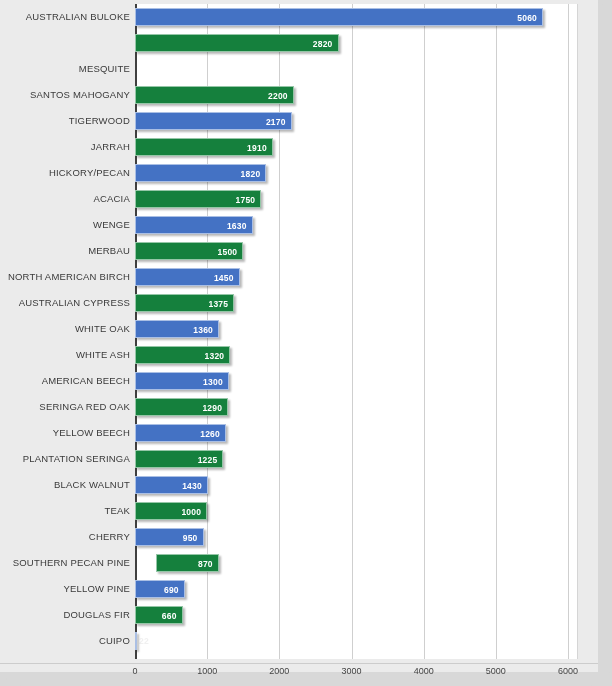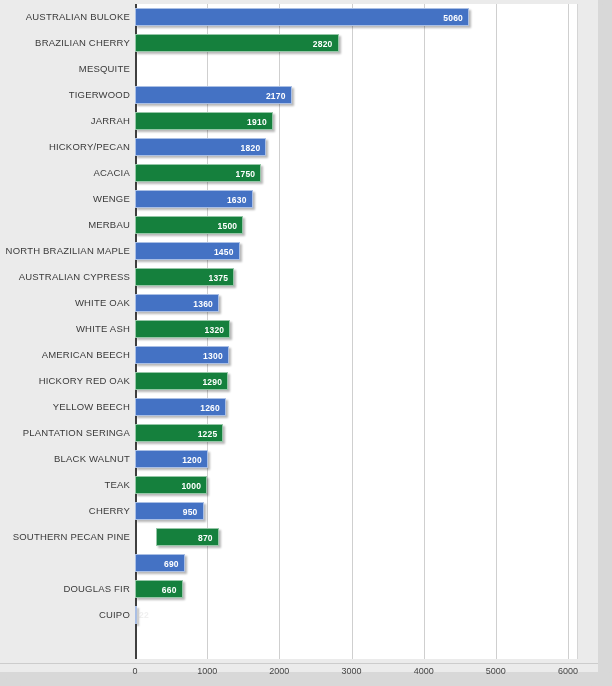--- a/index.html
+++ b/index.html
@@ -185,36 +185,43 @@
       <div class="gridline" style="left: 216.5px;"></div>
       <div class="gridline" style="left: 288.667px;"></div>
       <div class="gridline" style="left: 360.833px;"></div>
       <div class="gridline" style="left: 433px;"></div>
       <div class="gridline edge" style="left: 442px;"></div>
     </div>
 
   <div class="rows" id="rows">
       <div class="row">
         <div class="cat-label">AUSTRALIAN BULOKE</div>
-        <div class="bar-wrap" style="width: 334px; text-align: center;">
+        <div class="bar-wrap" style="width: 408px; text-align: center;">
           <div class="bar light">
             <div class="bar-value">5060</div>
           </div>
         </div>
       </div>
       <div class="row">
-        <div class="cat-label">BRAZILIAN CHERRY</div>
         <div class="bar-wrap" style="width: 203.51px;">
           <div class="bar dark">
             <div class="bar-value">2820</div>
           </div>
         </div>
       </div>
       <div class="row">
         <div class="cat-label">MESQUITE</div>
+      </div>
+      <div class="row">
+        <div class="cat-label">SANTOS MAHOGANY</div>
+        <div class="bar-wrap" style="width: 158.767px;">
+          <div class="bar dark">
+            <div class="bar-value">2200</div>
+          </div>
+        </div>
       </div>
       <div class="row">
         <div class="cat-label">TIGERWOOD</div>
         <div class="bar-wrap" style="width: 156.602px;">
           <div class="bar light">
             <div class="bar-value">2170</div>
           </div>
         </div>
       </div>
       <div class="row">
@@ -251,21 +258,21 @@
       </div>
       <div class="row">
         <div class="cat-label">MERBAU</div>
         <div class="bar-wrap" style="width: 108.25px;">
           <div class="bar dark">
             <div class="bar-value">1500</div>
           </div>
         </div>
       </div>
       <div class="row">
-        <div class="cat-label">NORTH BRAZILIAN MAPLE</div>
+        <div class="cat-label">NORTH AMERICAN BIRCH</div>
         <div class="bar-wrap" style="width: 104.642px;">
           <div class="bar light">
             <div class="bar-value">1450</div>
           </div>
         </div>
       </div>
       <div class="row">
         <div class="cat-label">AUSTRALIAN CYPRESS</div>
         <div class="bar-wrap" style="width: 99.2292px;">
           <div class="bar dark">
@@ -291,21 +298,21 @@
       </div>
       <div class="row">
         <div class="cat-label">AMERICAN BEECH</div>
         <div class="bar-wrap" style="width: 93.8167px;">
           <div class="bar light">
             <div class="bar-value">1300</div>
           </div>
         </div>
       </div>
       <div class="row">
-        <div class="cat-label">HICKORY RED OAK</div>
+        <div class="cat-label">SERINGA RED OAK</div>
         <div class="bar-wrap" style="width: 93.095px;">
           <div class="bar dark">
             <div class="bar-value">1290</div>
           </div>
         </div>
       </div>
       <div class="row">
         <div class="cat-label">YELLOW BEECH</div>
         <div class="bar-wrap" style="width: 90.93px;">
           <div class="bar light">
@@ -318,21 +325,21 @@
         <div class="bar-wrap" style="width: 88.4042px;">
           <div class="bar dark">
             <div class="bar-value">1225</div>
           </div>
         </div>
       </div>
       <div class="row">
         <div class="cat-label">BLACK WALNUT</div>
         <div class="bar-wrap" style="width: 72.8883px;">
           <div class="bar light">
-            <div class="bar-value">1200</div>
+            <div class="bar-value">1430</div>
           </div>
         </div>
       </div>
       <div class="row">
         <div class="cat-label">TEAK</div>
         <div class="bar-wrap" style="width: 72.1667px;">
           <div class="bar dark">
             <div class="bar-value">1000</div>
           </div>
         </div>
@@ -347,20 +354,21 @@
       </div>
       <div class="row">
         <div class="cat-label">SOUTHERN PECAN PINE</div>
         <div class="bar-wrap" style="width: 62.785px; margin-left: 21px;">
           <div class="bar dark">
             <div class="bar-value">870</div>
           </div>
         </div>
       </div>
       <div class="row">
+        <div class="cat-label">YELLOW PINE</div>
         <div class="bar-wrap" style="width: 49.795px;">
           <div class="bar light">
             <div class="bar-value">690</div>
           </div>
         </div>
       </div>
       <div class="row">
         <div class="cat-label">DOUGLAS FIR</div>
         <div class="bar-wrap" style="width: 47.63px;">
           <div class="bar dark">

